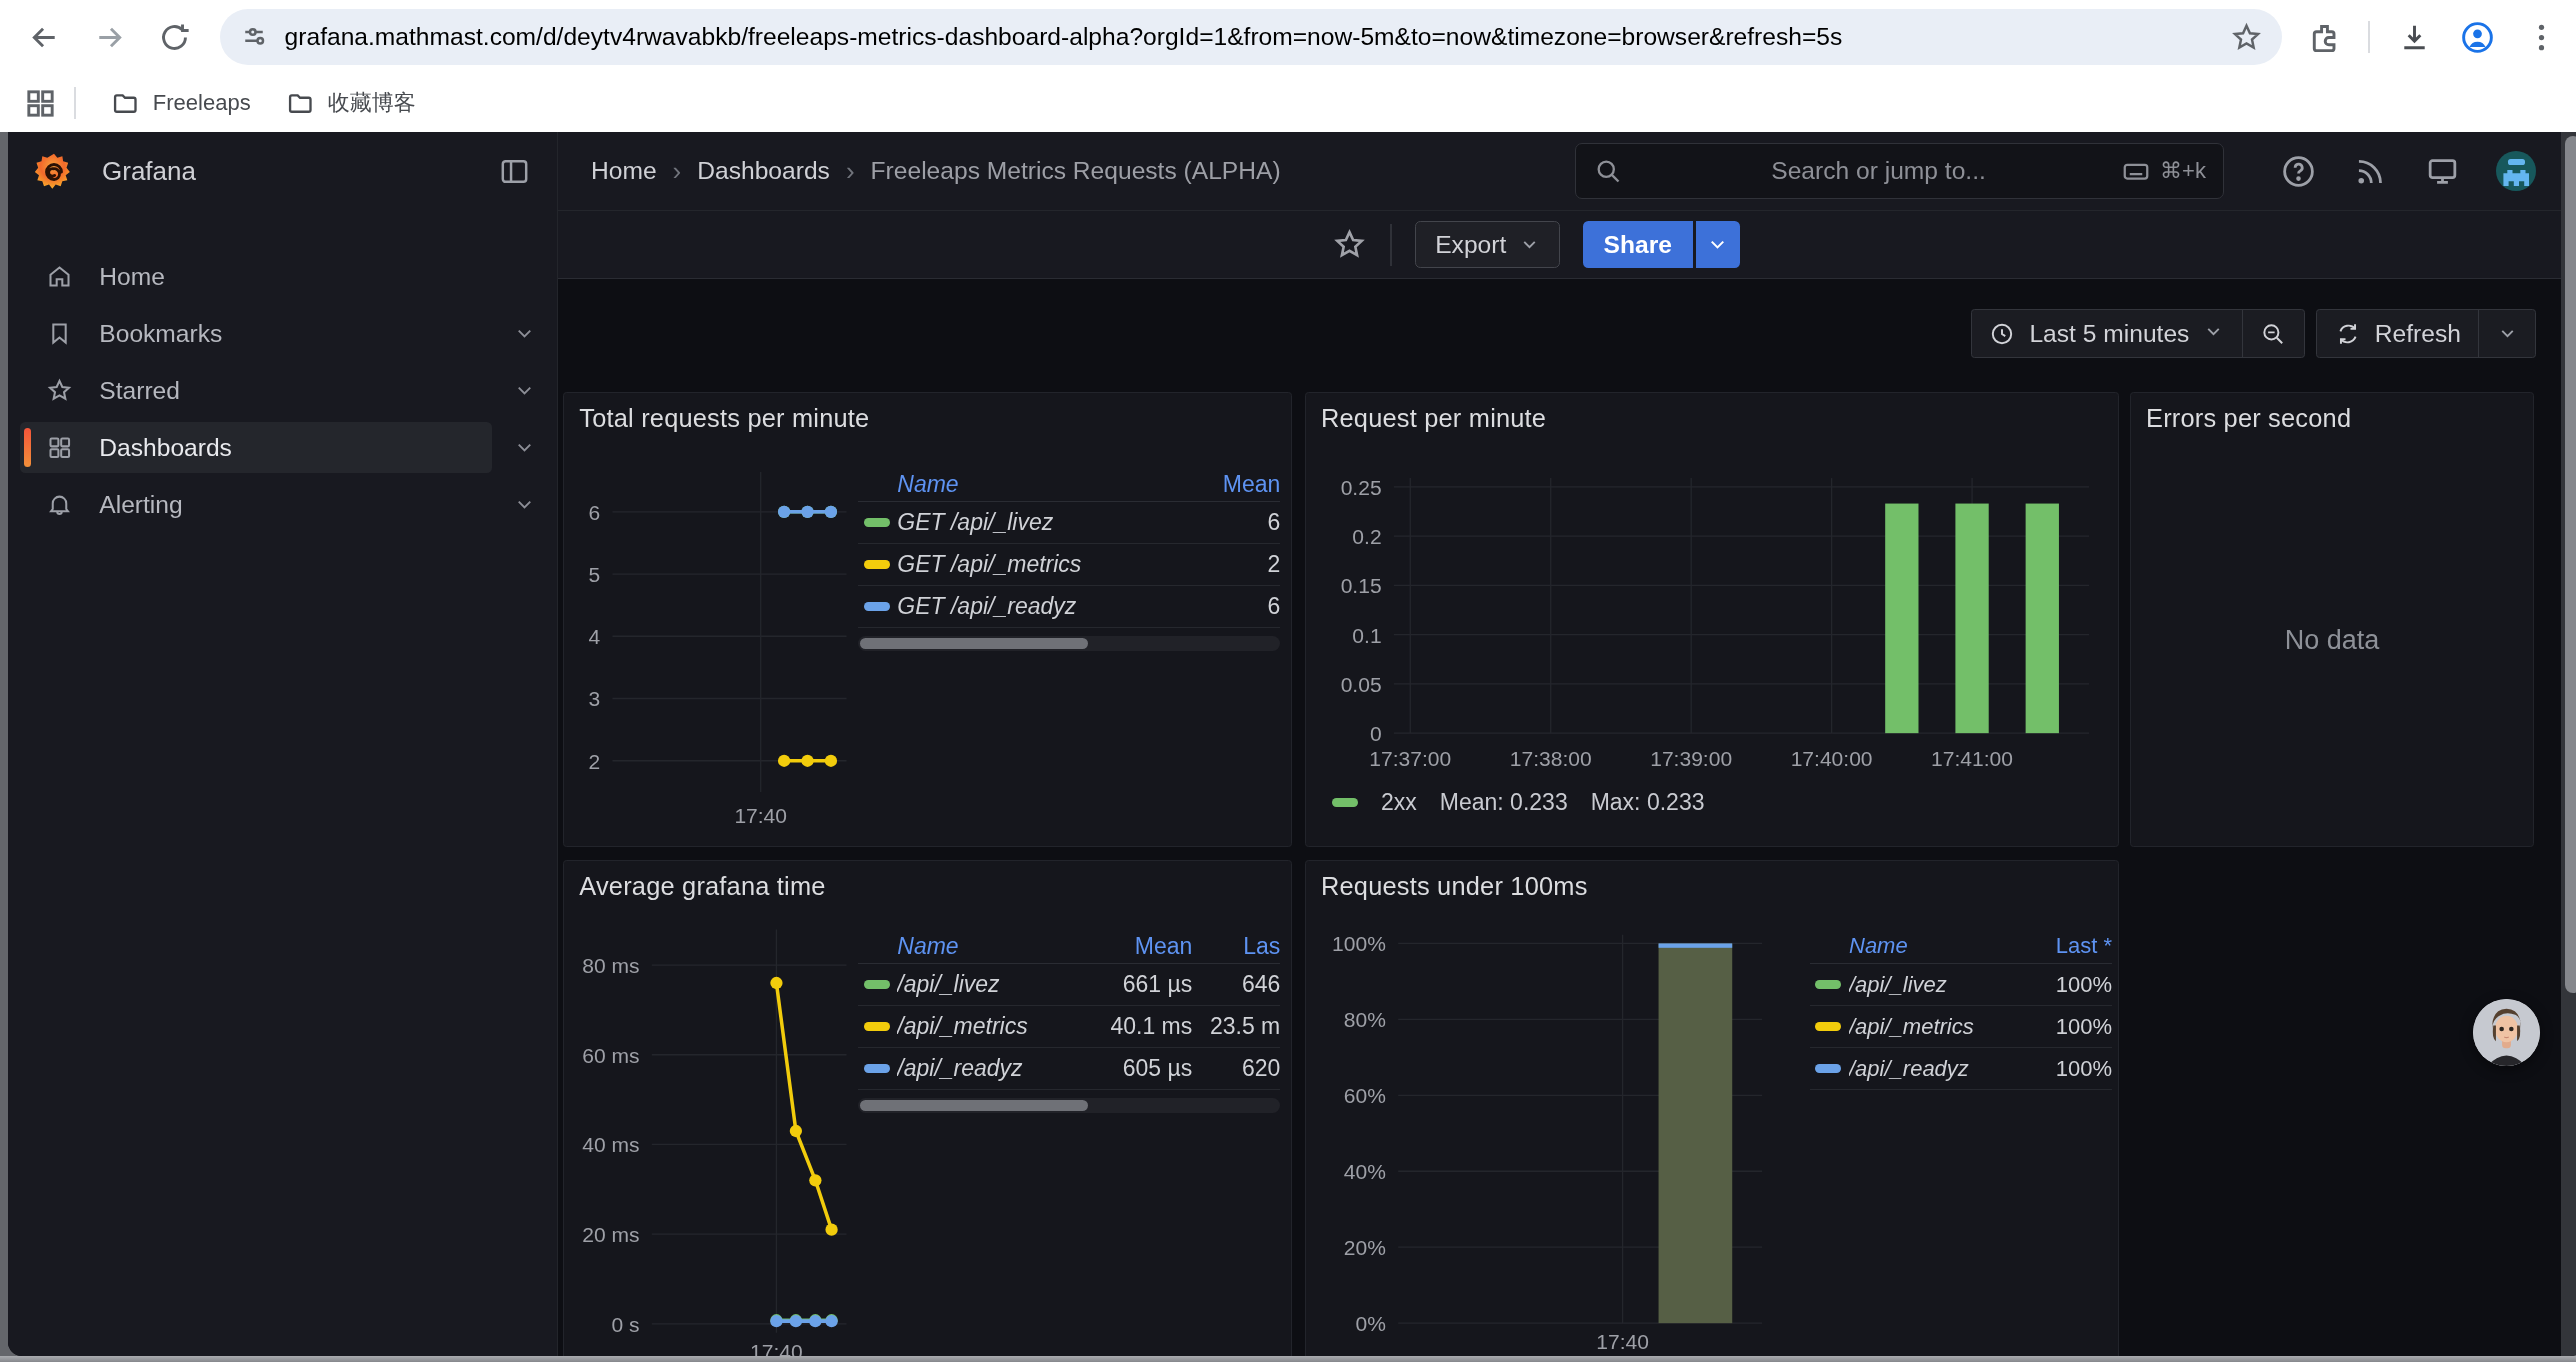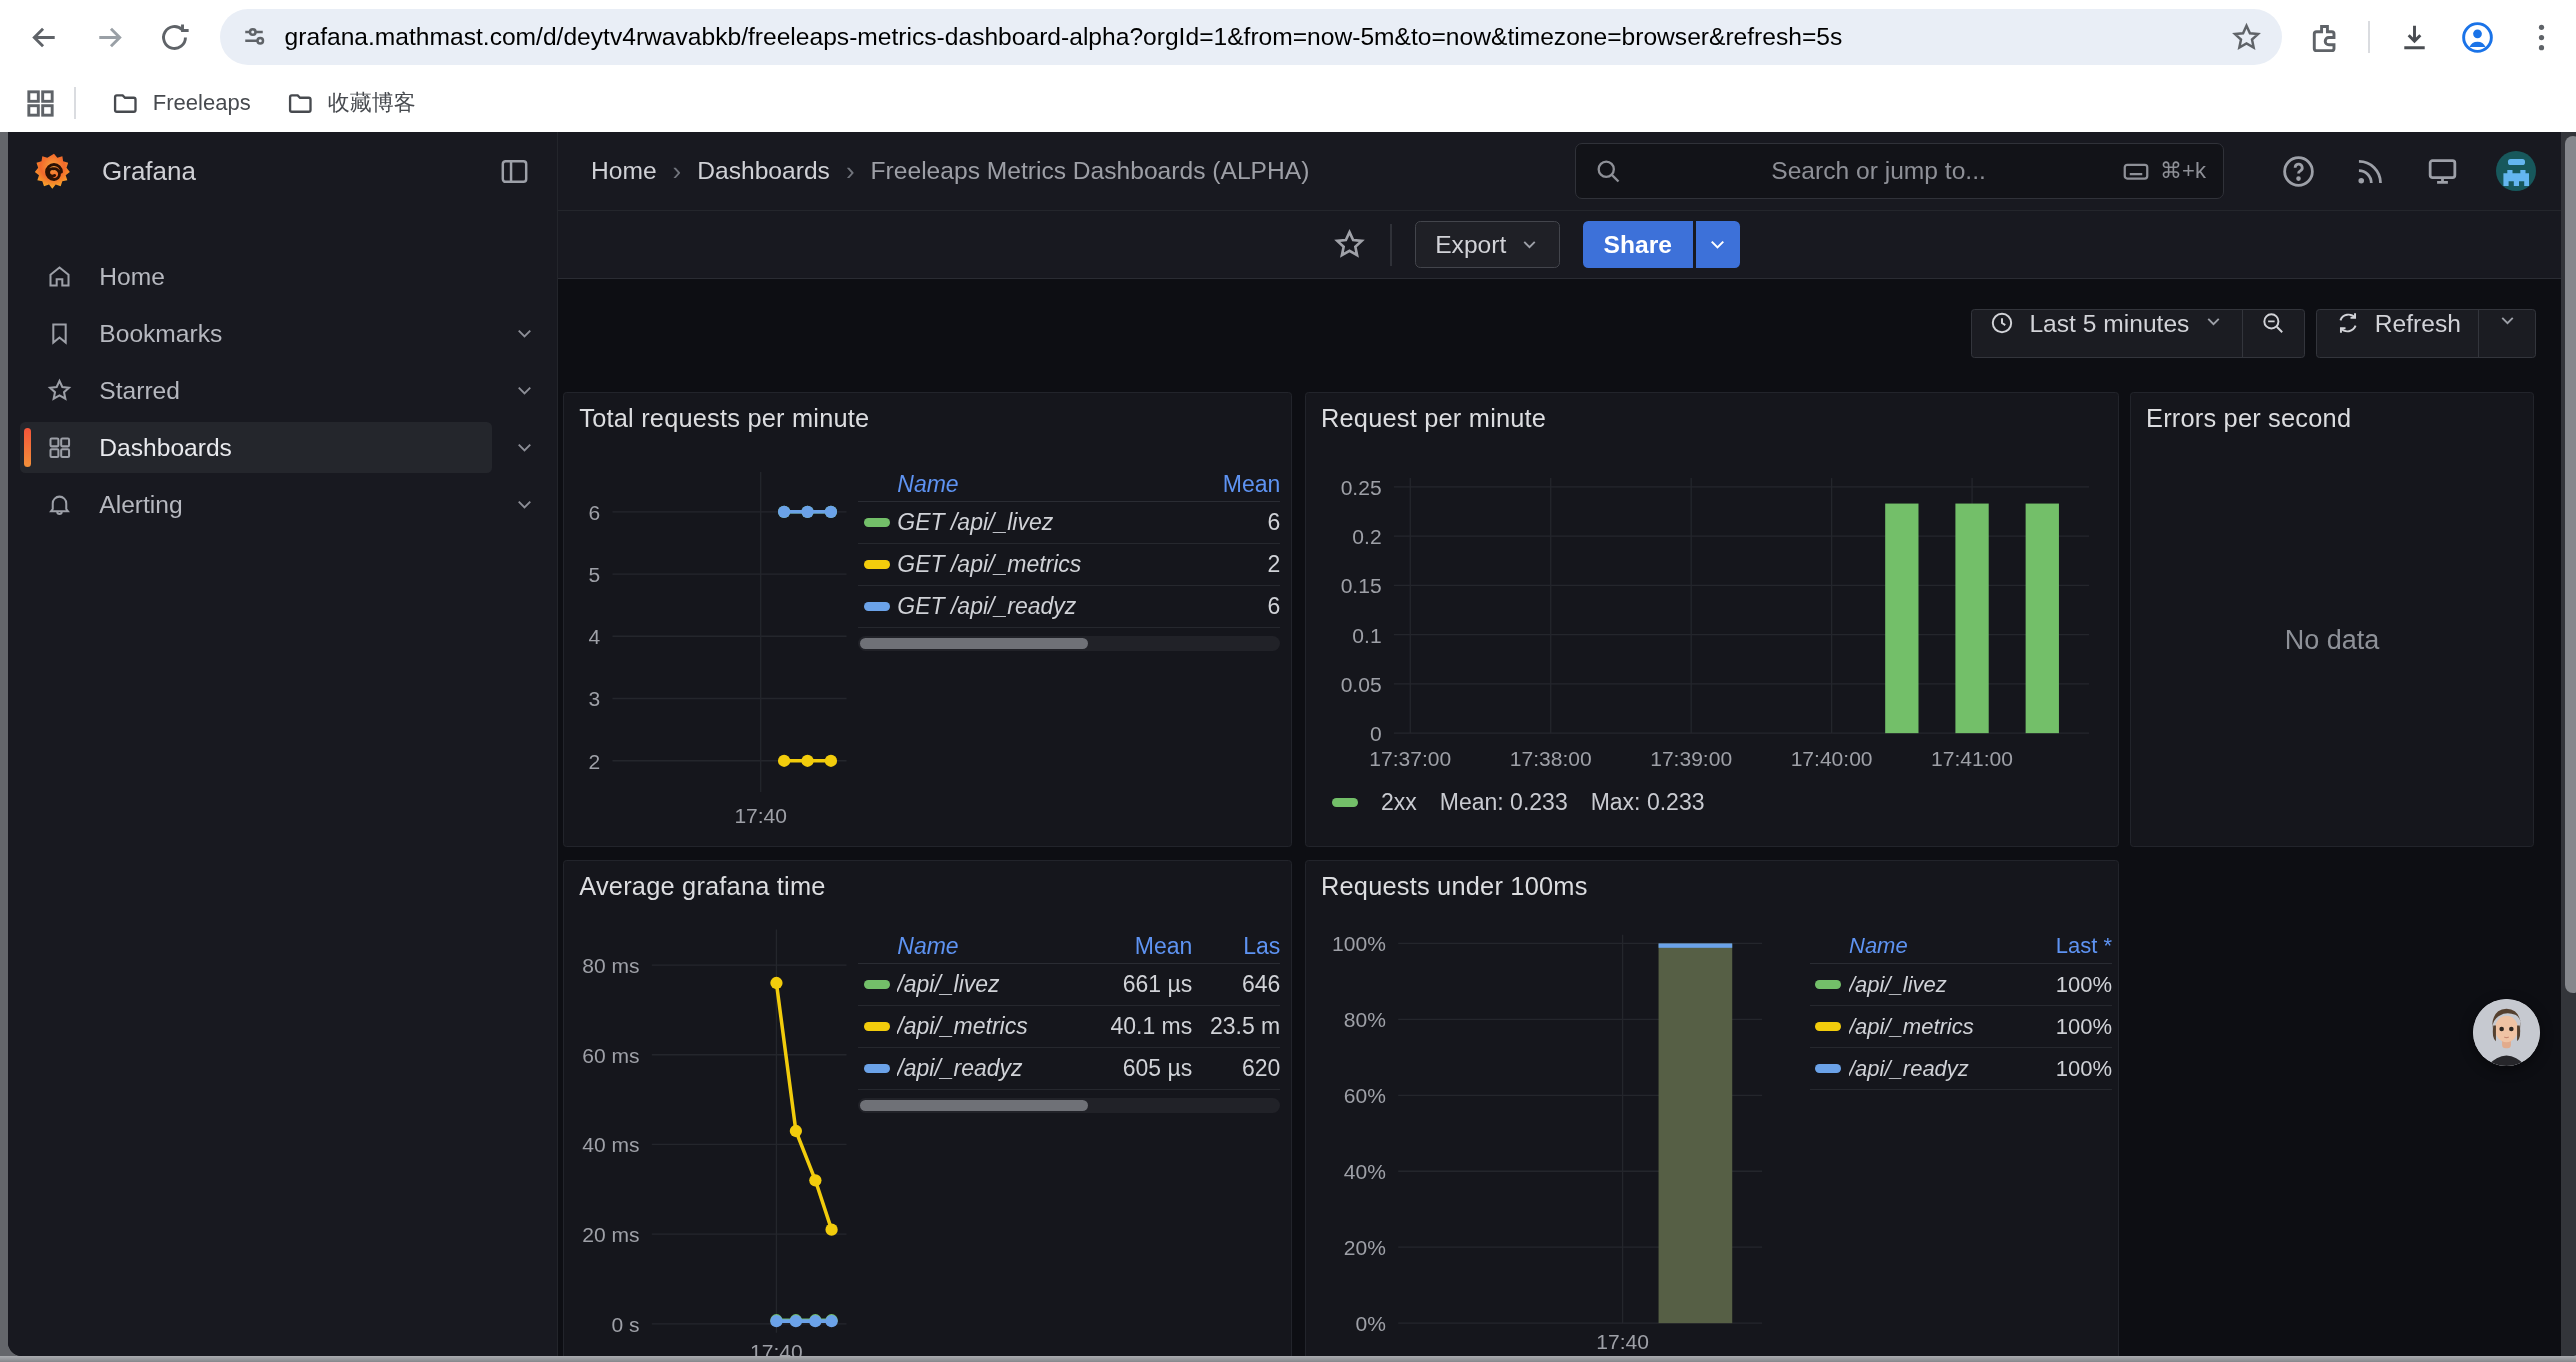--- a/index.html
+++ b/index.html
@@ -83,21 +83,21 @@
   .share-group { display:flex; gap:2.6px; }
   .btn-share { background:#3d71d9; color:#ffffff; padding:0 21px; border-radius:5.3px 0 0 5.3px; font-weight:bold; }
   .btn-share-caret { background:#3d71d9; width:44px; border-radius:0 5.3px 5.3px 0; display:flex;
     align-items:center; justify-content:center; color:#fff; }
   .btn-share-caret svg { width:23px; height:23px; }
 
   .dash { position:absolute; left:0; right:0; top:147px; bottom:0; background:#0d0e13; overflow:hidden; }
   .timebar { position:absolute; top:30px; right:24.6px; display:flex; gap:11.4px; }
   .tgroup { height:49px; display:flex; align-items:center; background:#1b1c22; border:1.3px solid #33353c;
     border-radius:3.5px; color:#d2d3d8; font-size:24.6px; }
-  .tseg { display:flex; align-items:flex-start; gap:14px; padding:0 17.5px; height:100%; }
+  .tseg { display:flex; align-items:center; gap:14px; padding:0 17.5px; height:100%; }
   .tseg + .tseg { border-left:1.3px solid #33353c; }
   .tgroup svg { width:26px; height:26px; flex:none; }
   .tgroup .car svg { width:21px; height:21px; color:#9da0a8; }
 
   
   .panel { position:absolute; background:#15161c; border:1.3px solid #22242b; border-radius:3.5px; }
   .ptitle { position:absolute; left:15px; top:10.5px; font-size:25.4px; font-weight:500; color:#dcdde0; letter-spacing:0.2px; }
   .panel svg.chart { position:absolute; left:0; top:0; }
   .grid { stroke:#24262c; stroke-width:1.5; }
   .tick { fill:#9ea0a7; font-size:24px; }
@@ -301,21 +301,21 @@
         </div>
       </div>
     </div>
 
     <div class="main">
       <div class="topbar">
         <span class="crumb">Home</span>
         <span class="crumb-sep">›</span>
         <span class="crumb">Dashboards</span>
         <span class="crumb-sep">›</span>
-        <span class="crumb current">Freeleaps Metrics Dashboards (ALPHA)</span>
+        <span class="crumb current">Freeleaps Metrics Requests (ALPHA)</span>
         <div class="search">
           <svg viewBox="0 0 24 24" fill="none" stroke="currentColor" stroke-width="2">
               <circle cx="10.5" cy="10.5" r="6.5"></circle>
               <path d="M15.5 15.5L21 21"></path>
             </svg>
           <span class="ph">Search or jump to...</span>
           <span class="kbd">
             <svg viewBox="0 0 24 24" fill="none" stroke="currentColor" stroke-width="1.8">
                 <rect x="3" y="7" width="18" height="11" rx="2"></rect>
                 <path d="M7 11h.01M11 11h.01M15 11h.01M7 14.5h10"></path>

